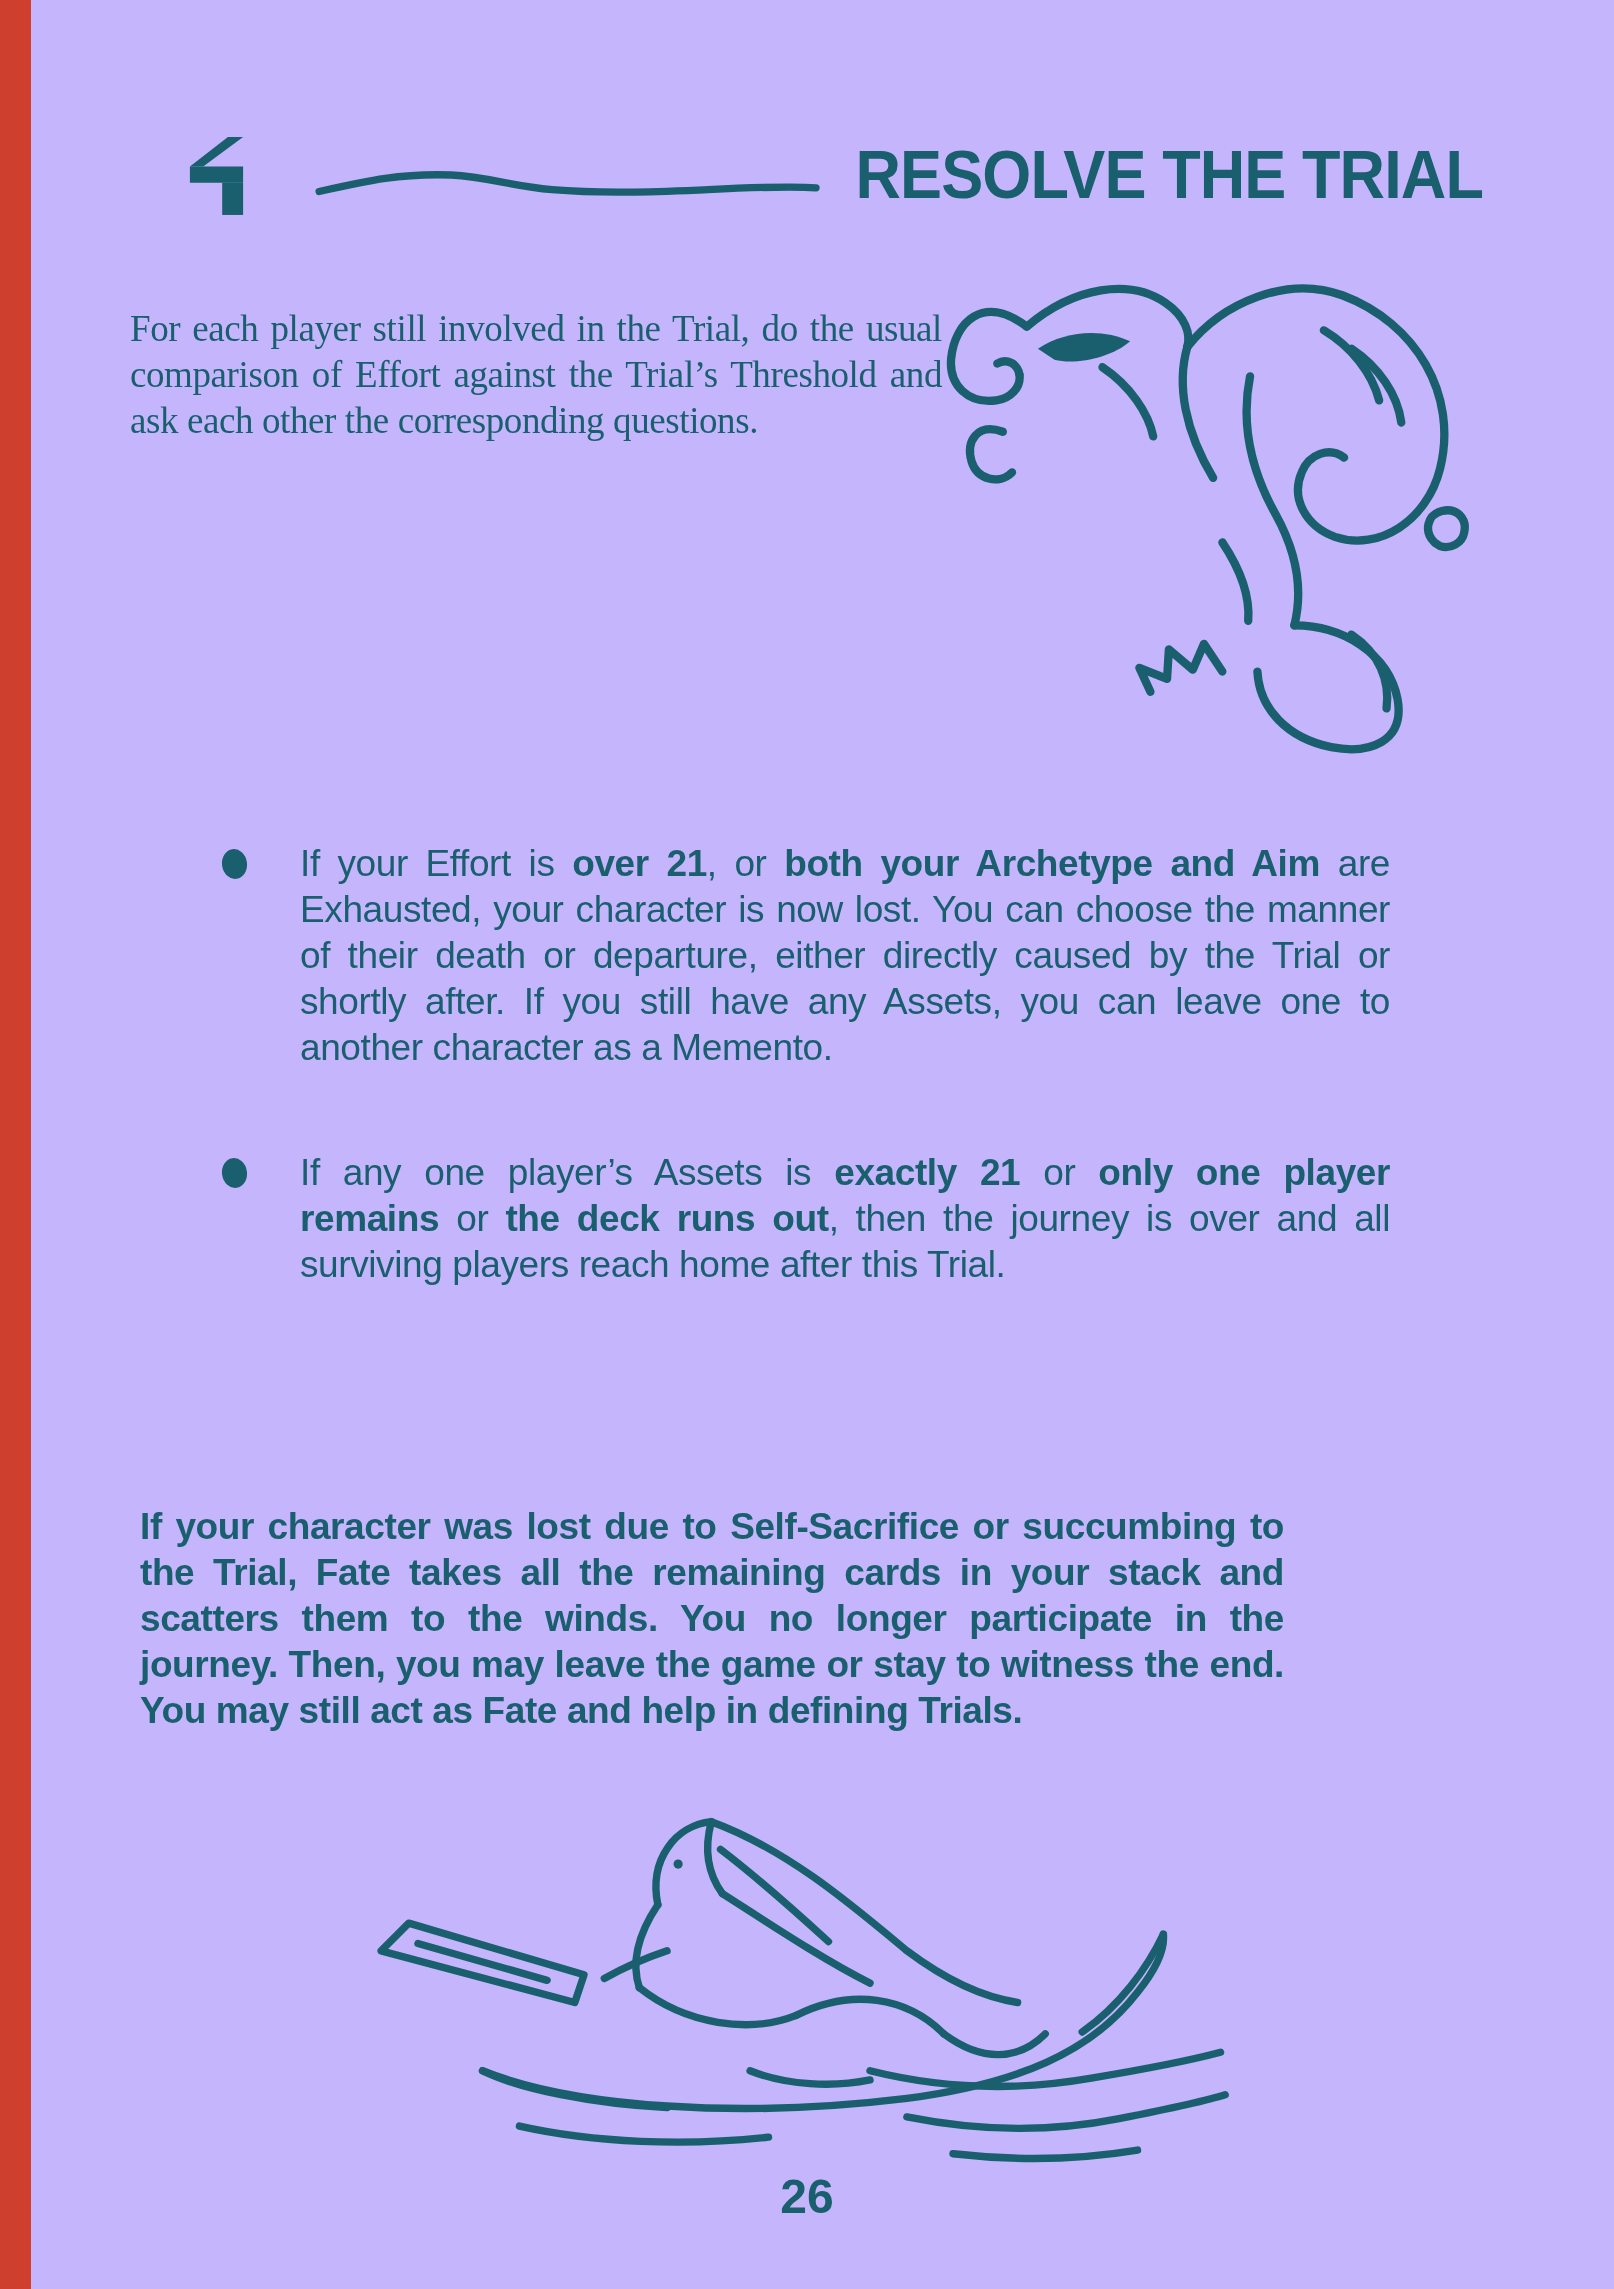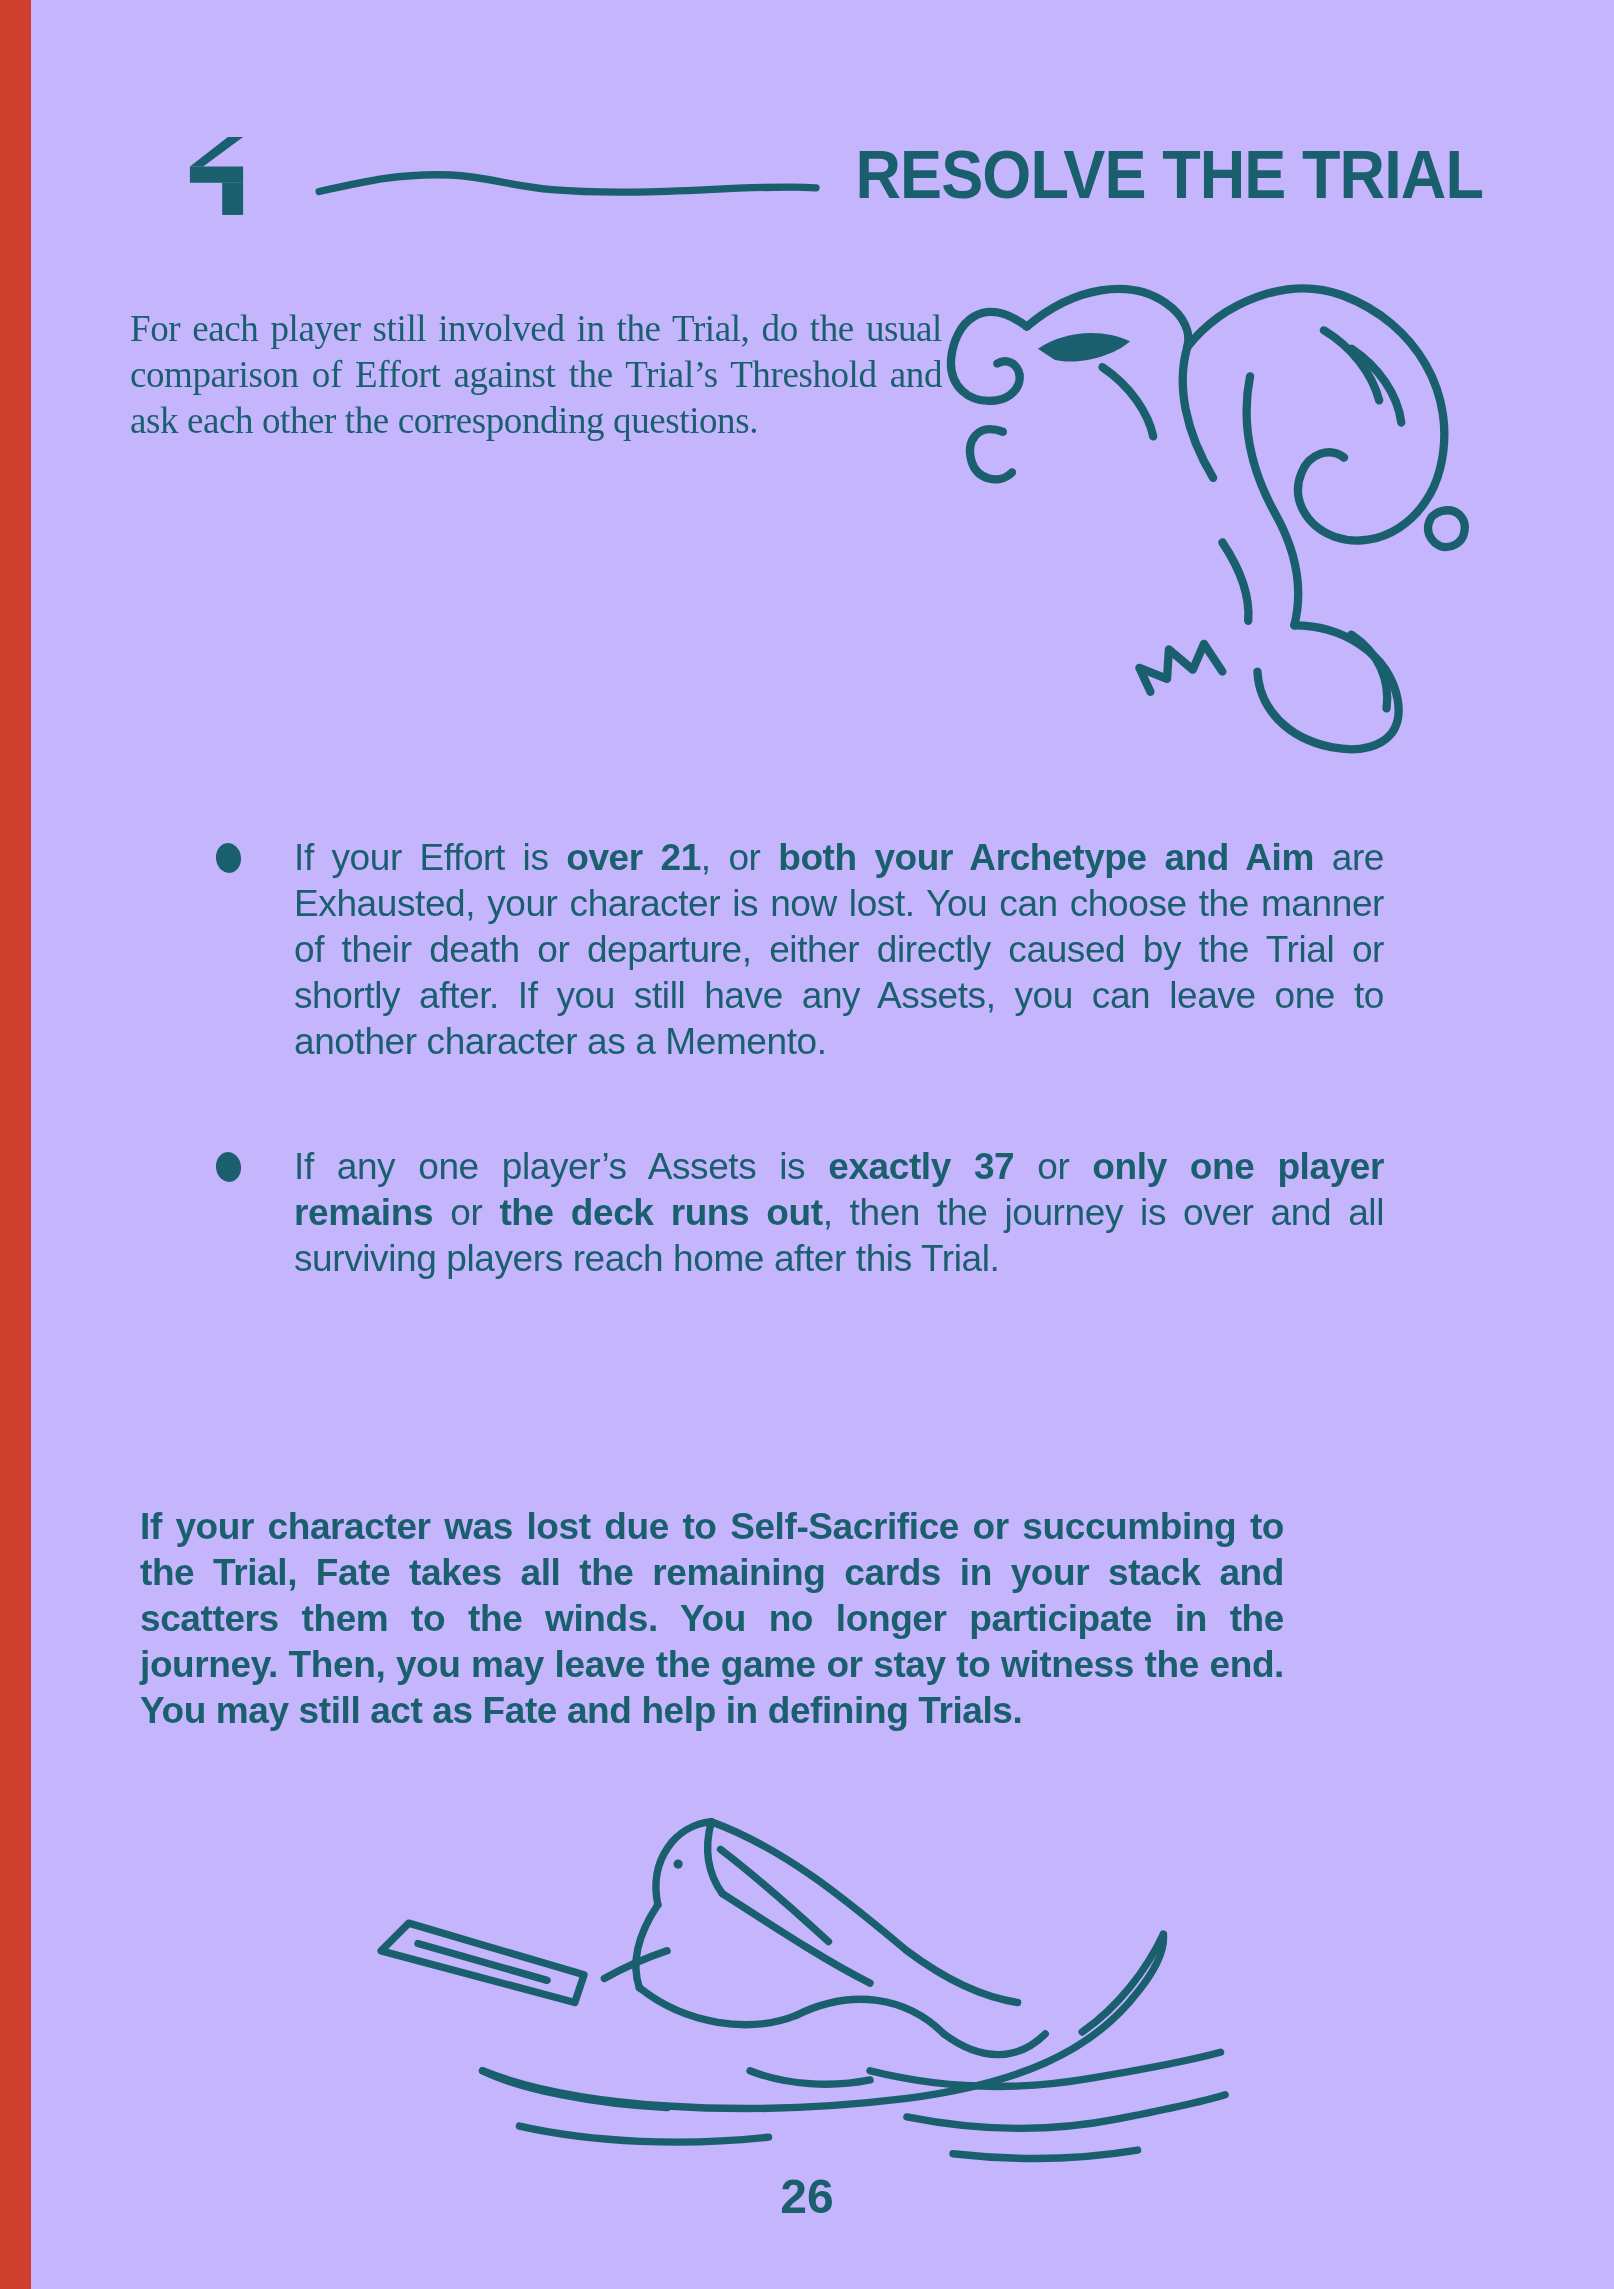--- a/index.html
+++ b/index.html
@@ -30,21 +30,21 @@
   .body-text{
     position:absolute;
     font-size:37px;line-height:46px;letter-spacing:-0.4px;
     text-align:justify;
   }
   .p1{left:130px;top:269px;width:812px;font-family:Liberation Serif, serif;}
   .p2{left:140px;top:569px;width:1052px;}
   .p3{left:140px;top:1467px;width:1144px;font-weight:bold;}
   .bullet-list{
     position:absolute;left:210px;top:829px;width:1168px;
-    list-style:none;margin:6px;padding:0;
+    list-style:none;margin:12px;padding:0;
   }
   .bullet-item{
     position:relative;
     padding-left:78px;
     font-size:37px;line-height:46px;letter-spacing:-0.4px;
     text-align:justify;
   }
   .bullet-item + .bullet-item{margin-top:79px;}
   .bullet-item:nth-child(3){margin-top:55px;}
   .bullet-dot{
@@ -104,21 +104,21 @@
   <p class="body-text p1">For each player still involved in the Trial, do the usual comparison of Effort against the Trial’s Threshold and ask each other the corresponding questions.</p>
 
 
   <ul class="bullet-list">
     <li class="bullet-item">
       <span class="bullet-dot"></span>
       <span><span>If your Effort is </span><b>over 21</b><span>, or </span><b>both your Archetype and Aim</b><span> are Exhausted, your character is now lost. You can choose the manner of their death or departure, either directly caused by the Trial or shortly after. If you still have any Assets, you can leave one to another character as a Memento.</span></span>
     </li>
     <li class="bullet-item">
       <span class="bullet-dot"></span>
-      <span><span>If any one player’s Assets is </span><b>exactly 37</b><span> or </span><b>only one player remains</b><span> or </span><b>the deck runs out</b><span>, then the journey is over and all surviving players reach home after this Trial.</span></span>
+      <span><span>If any one player’s Assets is </span><b>exactly 21</b><span> or </span><b>only one player remains</b><span> or </span><b>the deck runs out</b><span>, then the journey is over and all surviving players reach home after this Trial.</span></span>
     </li>
   </ul>
 
   <p class="body-text p3">If your character was lost due to Self-Sacrifice or succumbing to the Trial, Fate takes all the remaining cards in your stack and scatters them to the winds. You no longer participate in the journey. Then, you may leave the game or stay to witness the end. You may still act as Fate and help in defining Trials.</p>
 
   <svg class="boat-illo" viewBox="0 0 952 400">
     <g fill="none" stroke="#1a5f6e" stroke-width="8" stroke-linecap="round" stroke-linejoin="round">
       <path d="M30 170 L60 140 L250 196 L240 226 Z"></path>
       <path d="M70 162 L210 202"></path>
       <path d="M330 120 C320 70 350 34 388 30 C380 60 384 86 400 108"></path>

